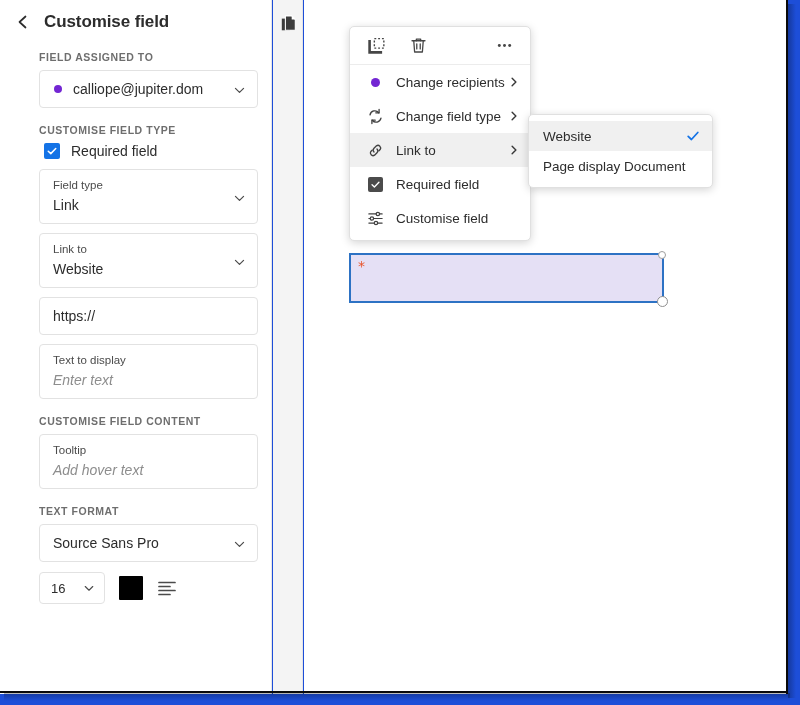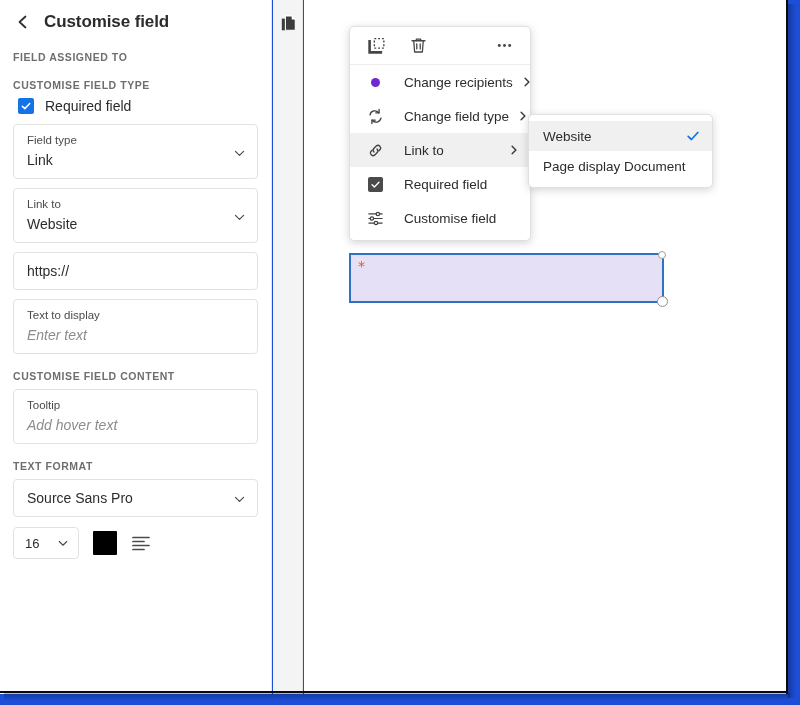--- a/index.html
+++ b/index.html
@@ -64,21 +64,21 @@
     cursor: pointer;
     color: #2c2c2c;
   }
   .sb-title {
     font-size: 17px;
     font-weight: bold;
     color: #2c2c2c;
     letter-spacing: -0.1px;
   }
 
-  .sb-body { padding: 0 13px; }
+  .sb-body { padding: 0 13px; margin-left: 26px; }
 
   .section-label {
     font-size: 10.5px;
     font-weight: bold;
     letter-spacing: 0.55px;
     color: #6e6e6e;
     text-transform: uppercase;
     margin: 16px 0 7px 0;
   }
   .section-label.tight { margin-top: 11px; }
@@ -253,21 +253,20 @@
 
   .ctx-item {
     position: relative;
     display: flex;
     align-items: center;
     height: 34px;
     padding: 0 10px 0 16px;
     cursor: pointer;
     font-size: 13.5px;
     color: #2c2c2c;
-    gap: 8px;
   }
   .ctx-item.hl { background: #f0f0f0; }
   .ctx-ico {
     width: 19px; height: 19px;
     margin-right: 11px;
     display: flex; align-items: center; justify-content: center;
     color: #404040;
     flex: 0 0 auto;
   }
   .ctx-txt { flex: 1 1 auto; white-space: nowrap; }
@@ -362,20 +361,31 @@
           <polyline points="10.5,2.5 4.5,8 10.5,13.5"></polyline>
         </svg>
       </div>
       <div class="sb-title">Customise field</div>
     </div>
 
     <div class="sb-body">
 
       <div class="section-label tight">FIELD ASSIGNED TO</div>
 
+      <div class="fld" style="padding:0;">
+        <div class="recipient-row">
+          <span class="recipient-dot"></span>
+          <span class="recipient-email">calliope@jupiter.dom</span>
+        </div>
+        <span class="chev-down">
+          <svg viewBox="0 0 16 16" width="13" height="13" fill="none" stroke="currentColor" stroke-width="1.5" stroke-linecap="round" stroke-linejoin="round">
+              <polyline points="3,6 8,11 13,6"></polyline>
+            </svg>
+        </span>
+      </div>
 
       <div class="section-label">CUSTOMISE FIELD TYPE</div>
 
       <div class="cb-row">
         <span class="cb-box">
           <svg viewBox="0 0 16 16" width="12" height="12" fill="none" stroke="#ffffff" stroke-width="2" stroke-linecap="round" stroke-linejoin="round">
               <polyline points="3,8.3 6.4,11.5 13,4.7"></polyline>
             </svg>
         </span>
         <span class="cb-label">Required field</span>

